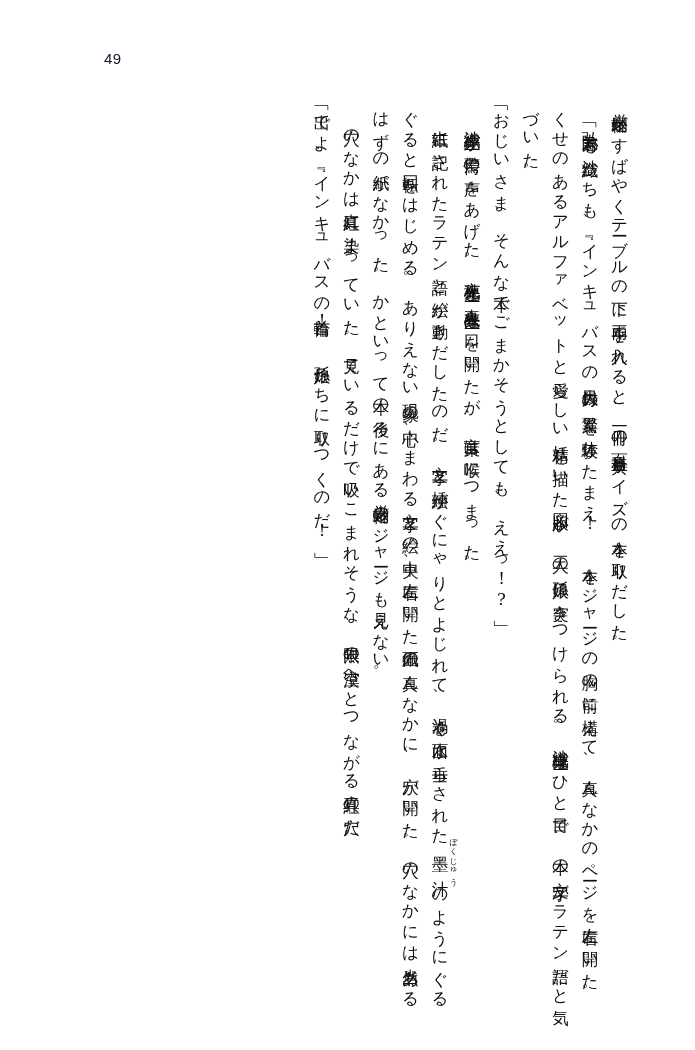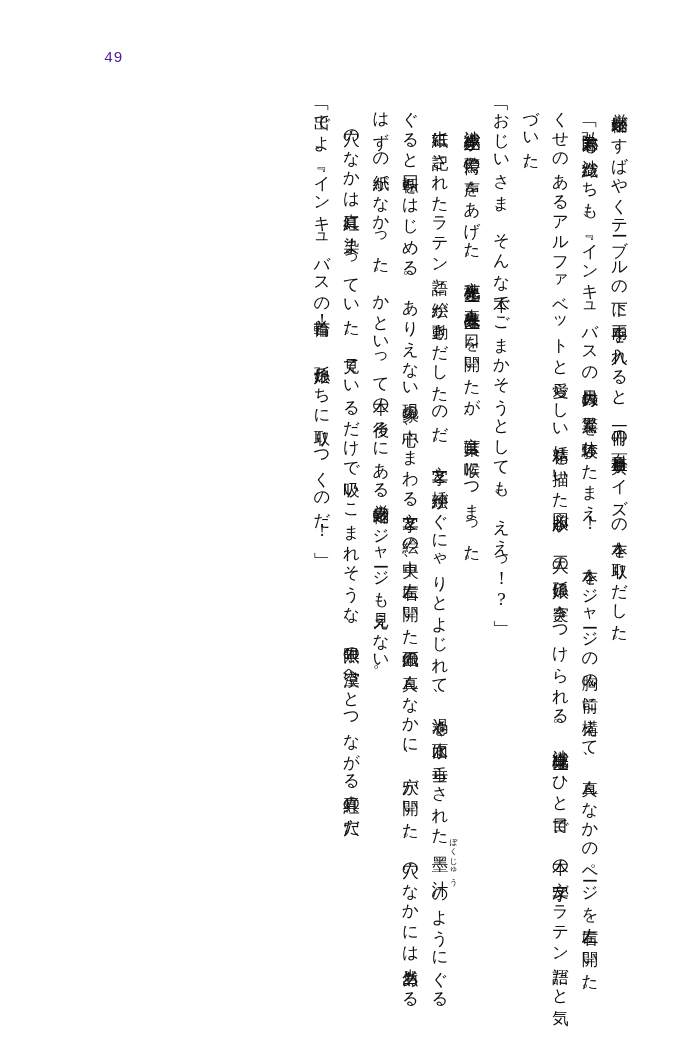--- a/index.html
+++ b/index.html
@@ -19,22 +19,22 @@
     width: 695px;
     height: 1050px;
     background: #ffffff;
   }
   .page-number {
     position: absolute;
     top: 50px;
     left: 104px;
     font-size: 15px;
     letter-spacing: 0.5px;
-    color: #4c1d95;
-    font-family: Liberation Mono, monospace;
+    color: #0f172a;
+    font-family: Liberation Sans, sans-serif;
   }
   .body-text {
     position: absolute;
     top: 100px;
     left: 62px;
     width: 572px;
     height: 900px;
     writing-mode: vertical-rl;
     text-orientation: upright;
     direction: ltr;

